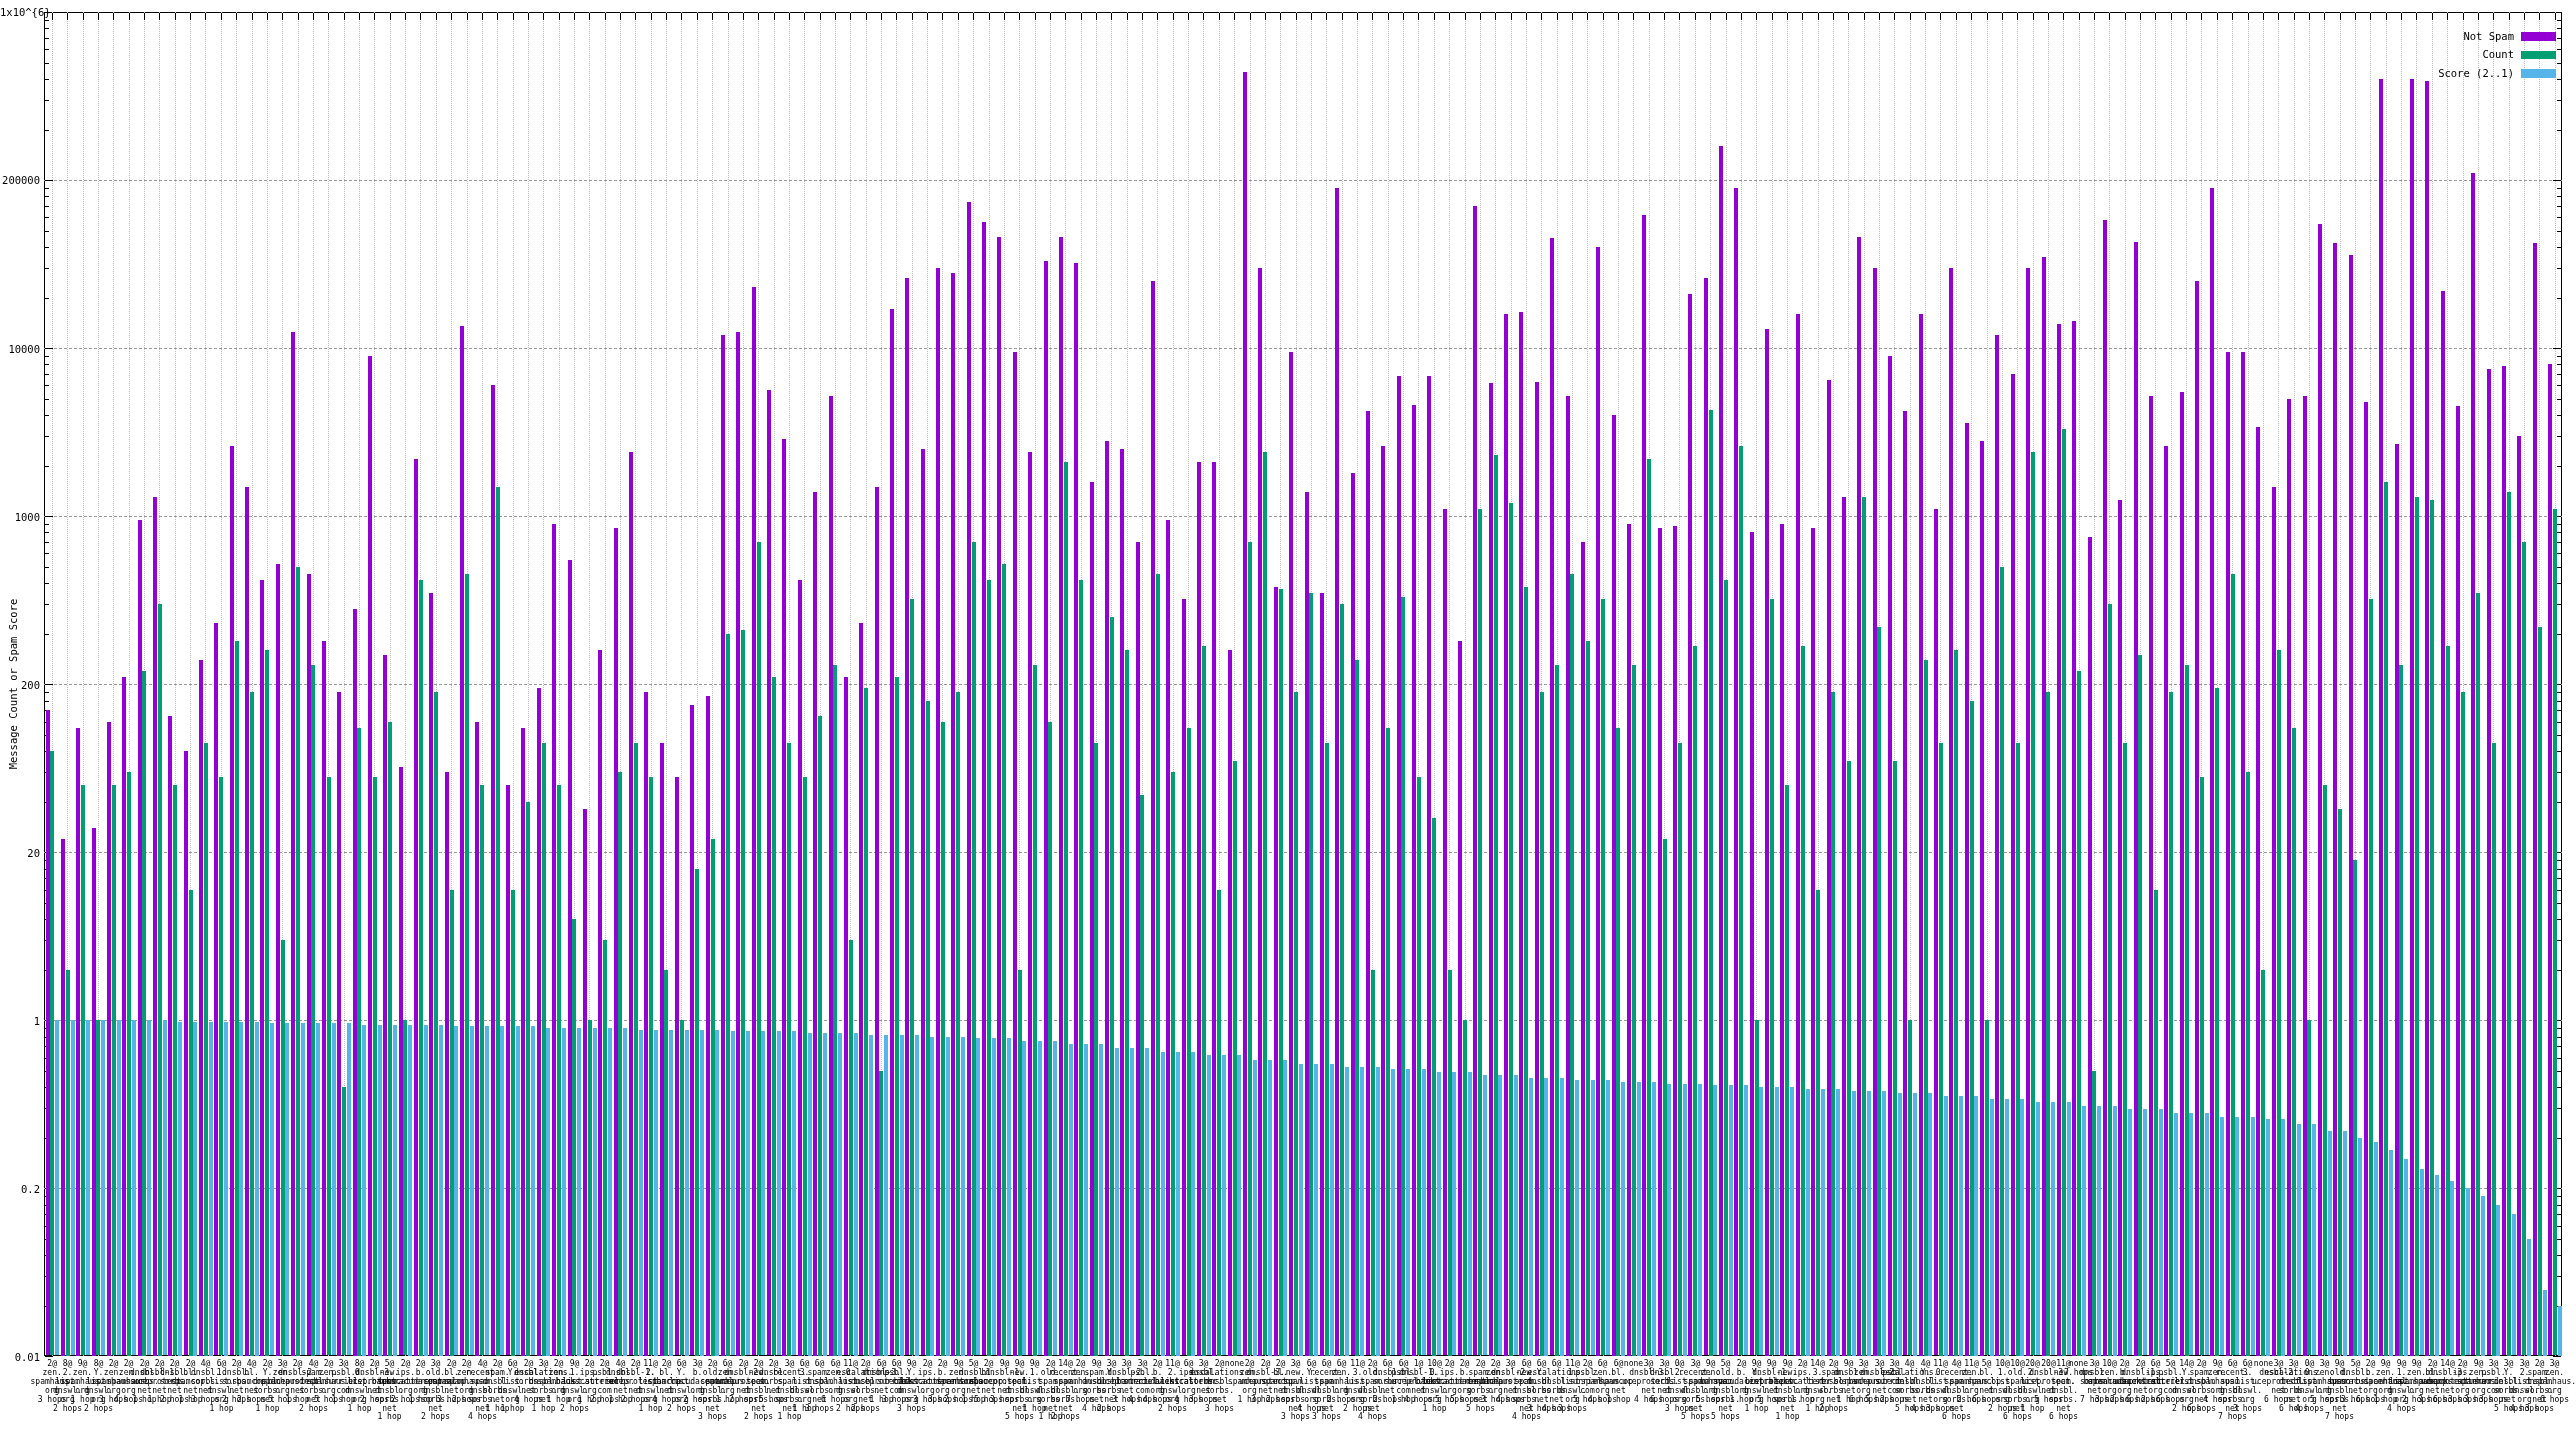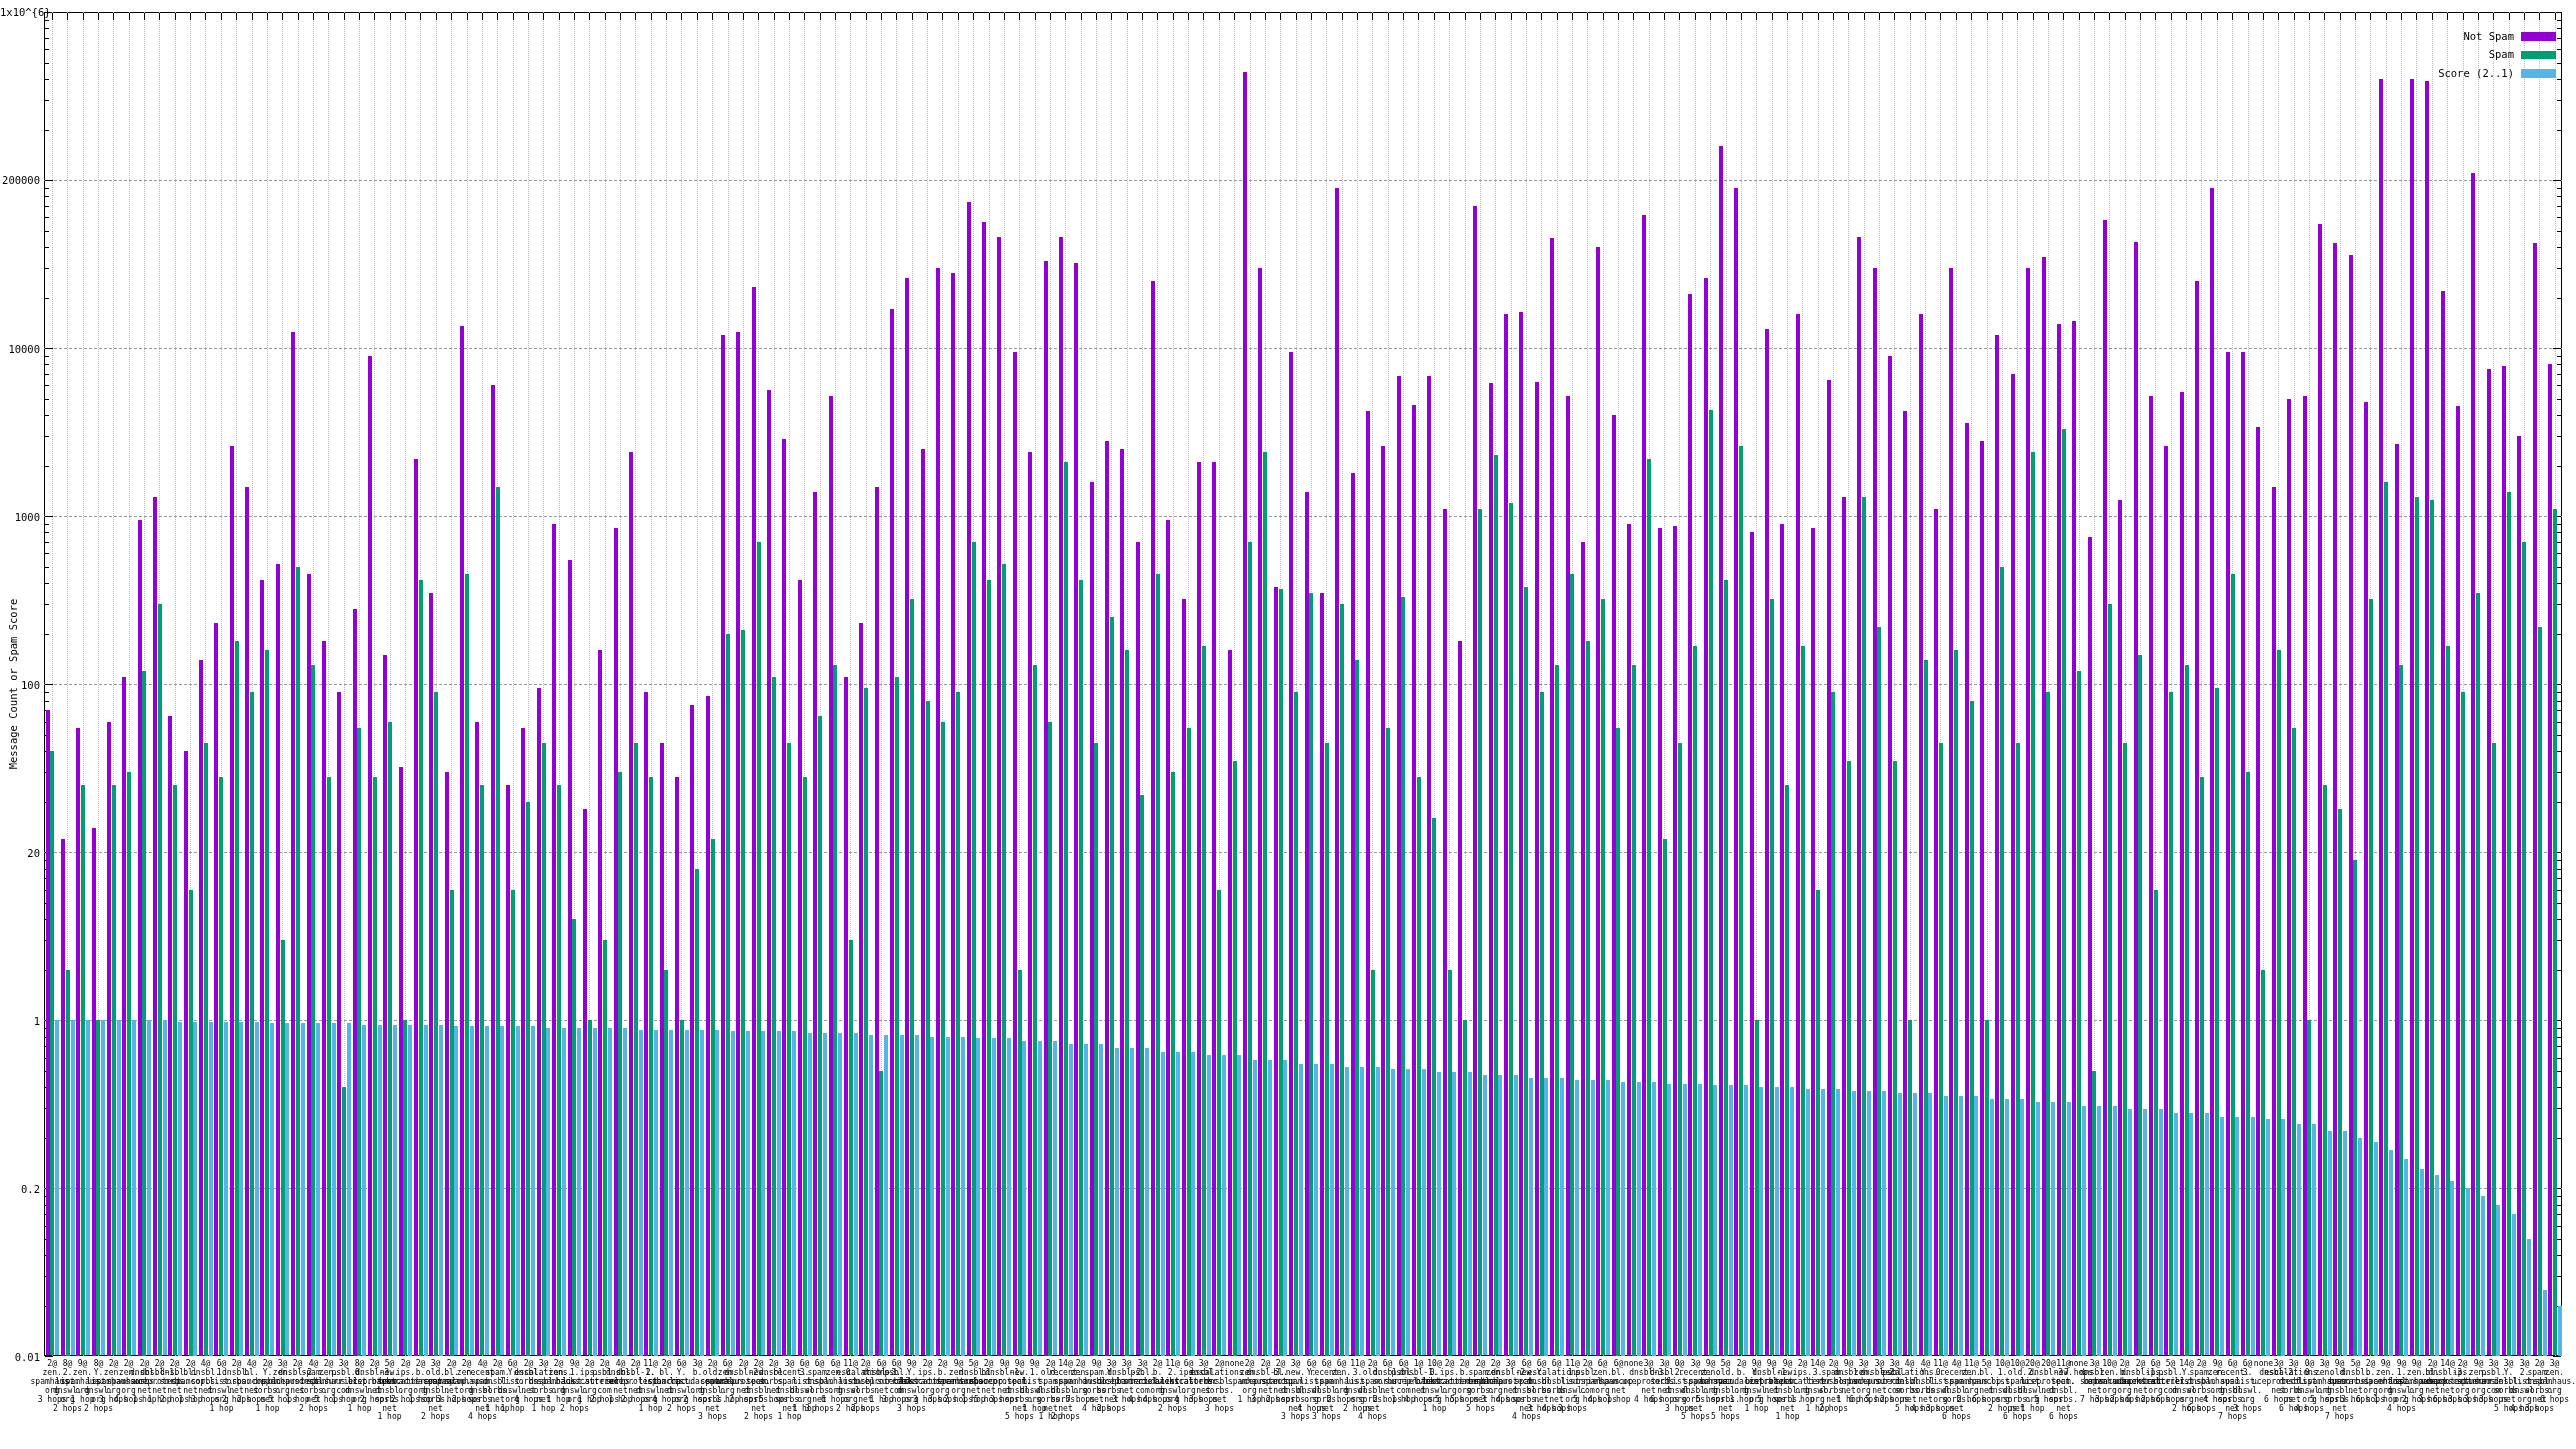--- a/index.html
+++ b/index.html
@@ -100,21 +100,21 @@
       <div class="tick" style="left: 2557px; top: 567px; width: 4px; height: 0.8px;"></div>
       <div class="tick" style="left: 45px; top: 553px; width: 4px; height: 0.8px;"></div>
       <div class="tick" style="left: 2557px; top: 553px; width: 4px; height: 0.8px;"></div>
       <div class="tick" style="left: 45px; top: 542px; width: 4px; height: 0.8px;"></div>
       <div class="tick" style="left: 2557px; top: 542px; width: 4px; height: 0.8px;"></div>
       <div class="tick" style="left: 45px; top: 532px; width: 4px; height: 0.8px;"></div>
       <div class="tick" style="left: 2557px; top: 532px; width: 4px; height: 0.8px;"></div>
       <div class="tick" style="left: 45px; top: 524px; width: 4px; height: 0.8px;"></div>
       <div class="tick" style="left: 2557px; top: 524px; width: 4px; height: 0.8px;"></div>
       <div class="hgrid" style="left: 44px; top: 684px; width: 2518px;"></div>
-      <div class="ytl" style="left: 0px; top: 679px;">100</div>
+      <div class="ytl" style="left: 0px; top: 679px;">200</div>
       <div class="tick" style="left: 45px; top: 684px; width: 8px; height: 0.8px;"></div>
       <div class="tick" style="left: 2553px; top: 684px; width: 8px; height: 0.8px;"></div>
       <div class="tick" style="left: 45px; top: 802px; width: 4px; height: 0.8px;"></div>
       <div class="tick" style="left: 2557px; top: 802px; width: 4px; height: 0.8px;"></div>
       <div class="tick" style="left: 45px; top: 772px; width: 4px; height: 0.8px;"></div>
       <div class="tick" style="left: 2557px; top: 772px; width: 4px; height: 0.8px;"></div>
       <div class="tick" style="left: 45px; top: 751px; width: 4px; height: 0.8px;"></div>
       <div class="tick" style="left: 2557px; top: 751px; width: 4px; height: 0.8px;"></div>
       <div class="tick" style="left: 45px; top: 735px; width: 4px; height: 0.8px;"></div>
       <div class="tick" style="left: 2557px; top: 735px; width: 4px; height: 0.8px;"></div>
@@ -2067,21 +2067,21 @@
 spamhaus.
 org
 6 hops</div>
     </div>
   <div id="legend" style="left: 2273px; top: 32px; width: 283px;">
       <div class="lrow" style="top: 0px; left: 0px; width: 283px;">
         <div class="ltext">Not Spam</div>
         <div class="lswatch" style="background: rgb(148, 0, 211);"></div>
       </div>
       <div class="lrow" style="top: 18.5px; left: 0px; width: 283px;">
-        <div class="ltext">Spam</div>
+        <div class="ltext">Count</div>
         <div class="lswatch" style="background: rgb(0, 158, 115);"></div>
       </div>
       <div class="lrow" style="top: 37px; left: 0px; width: 283px;">
         <div class="ltext">Score (2..1)</div>
         <div class="lswatch" style="background: rgb(86, 180, 233);"></div>
       </div>
     </div>
 </div>
 
 

